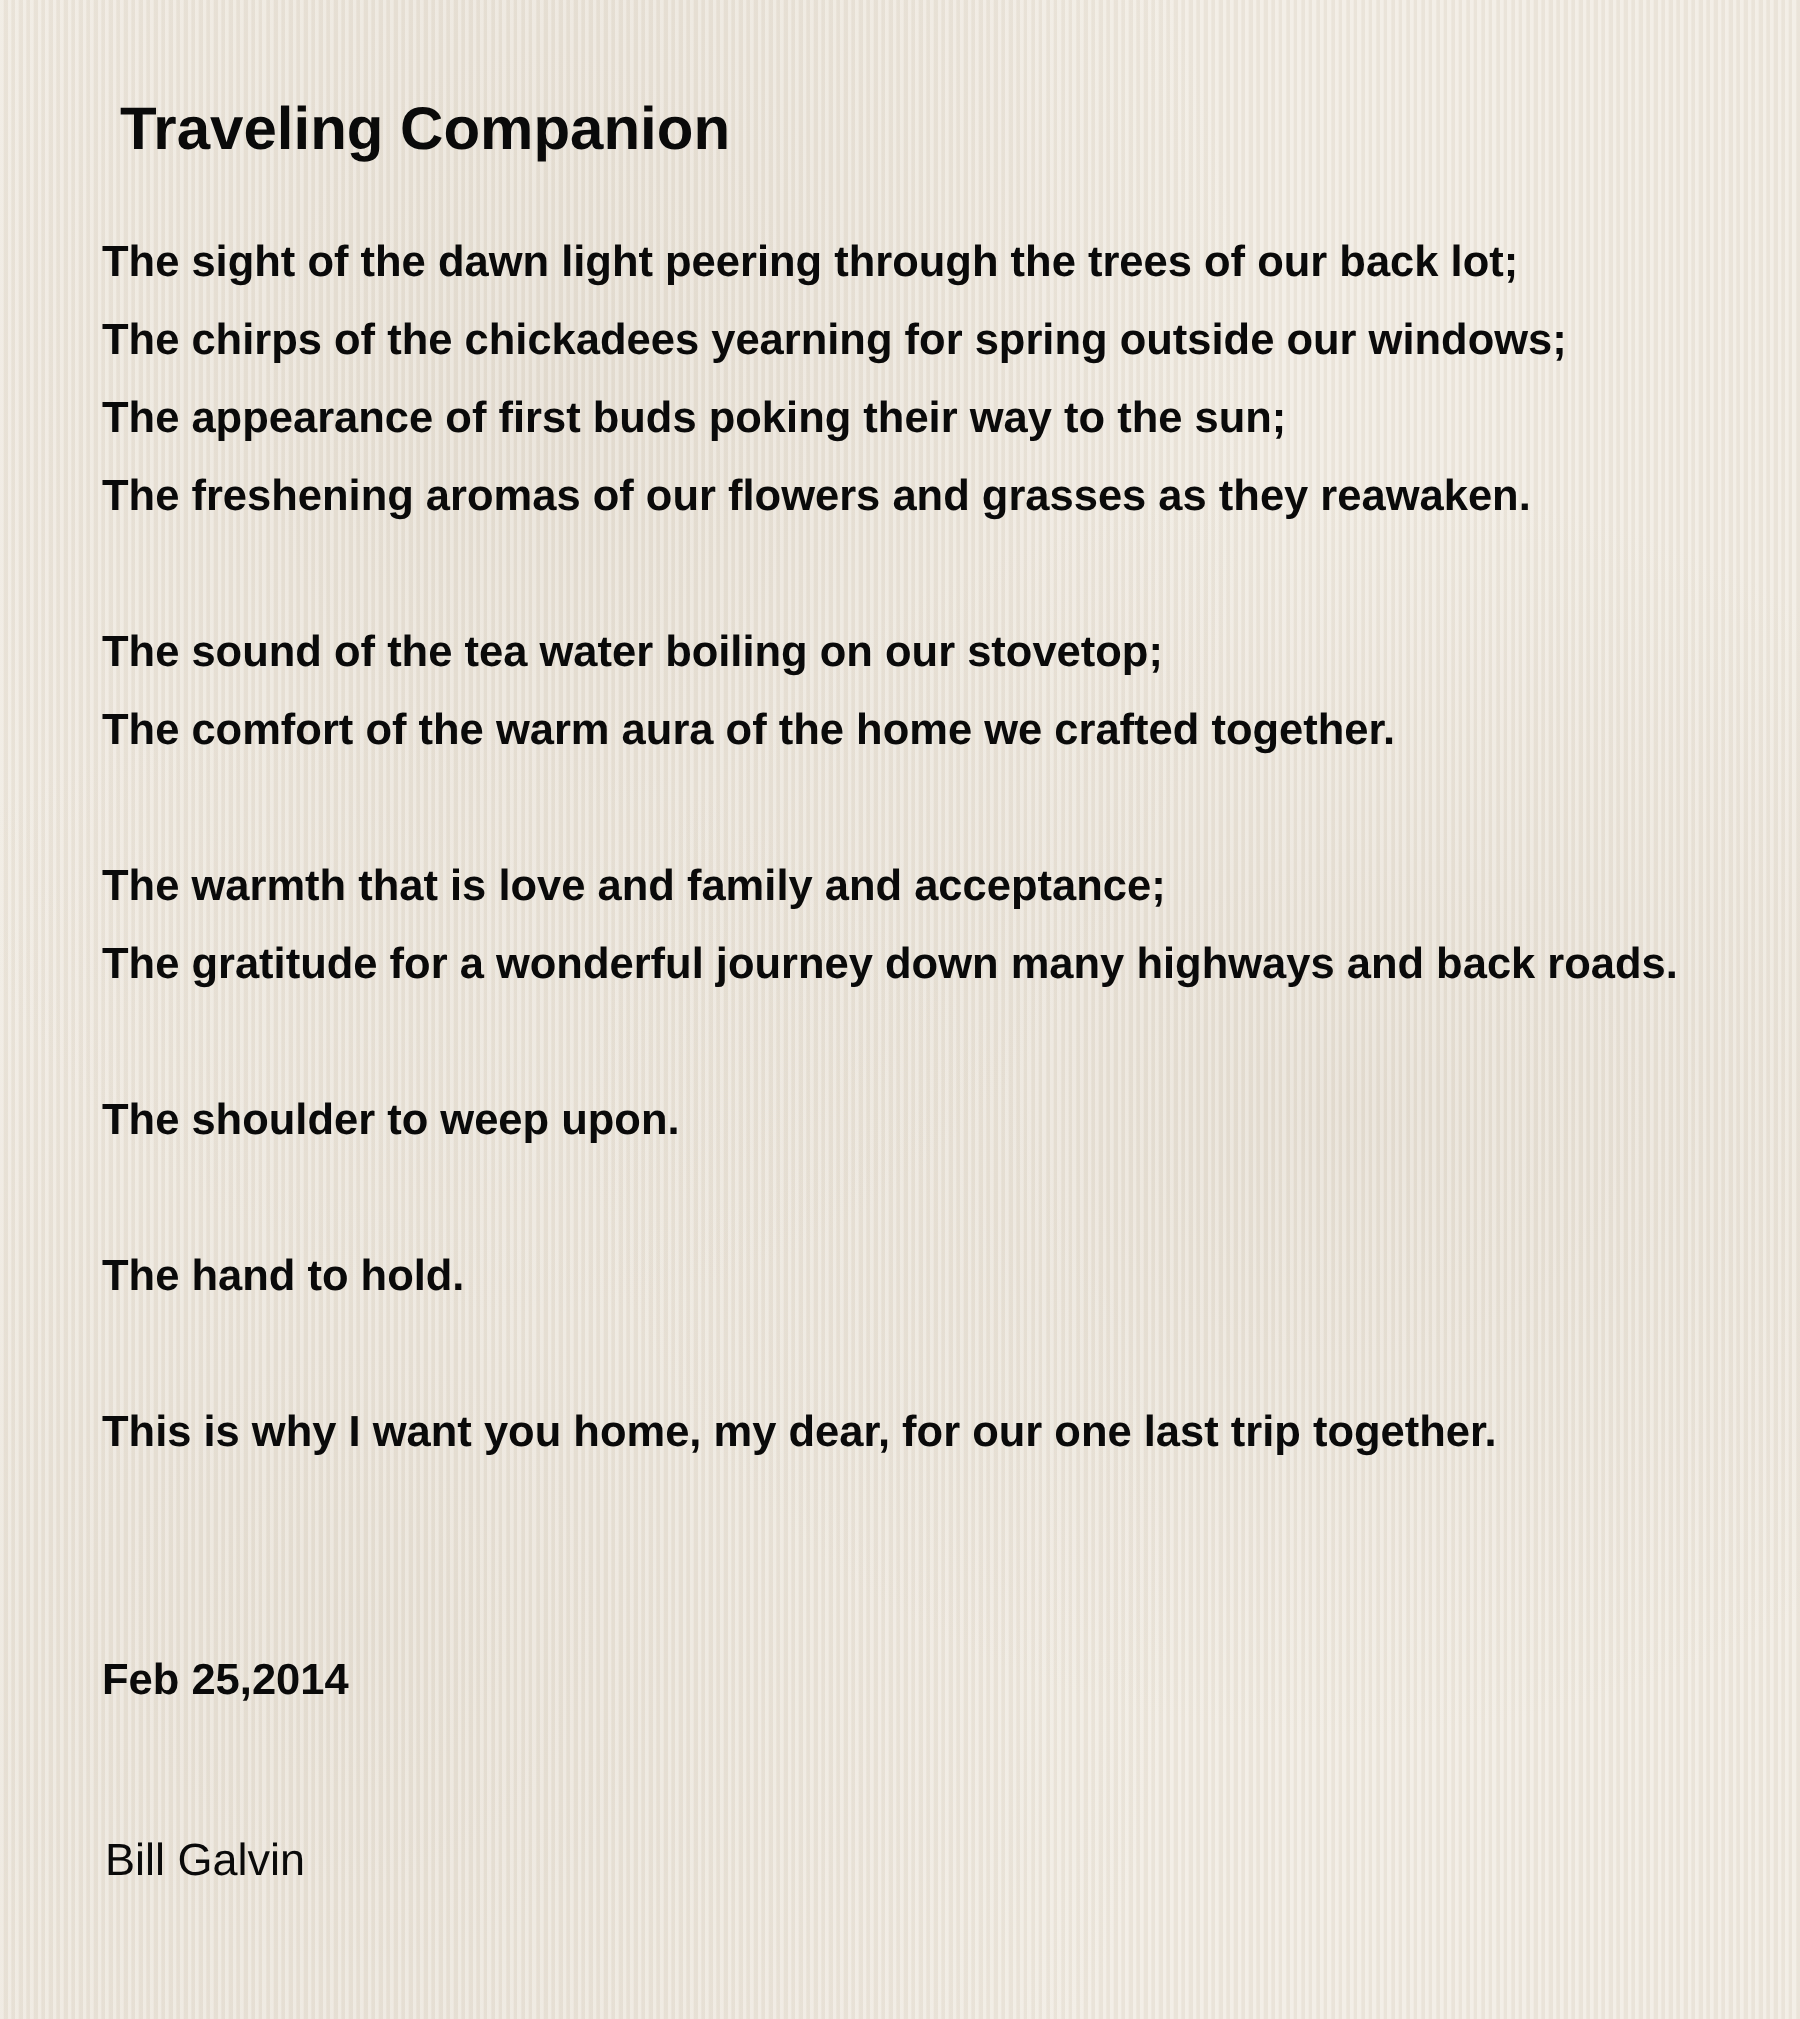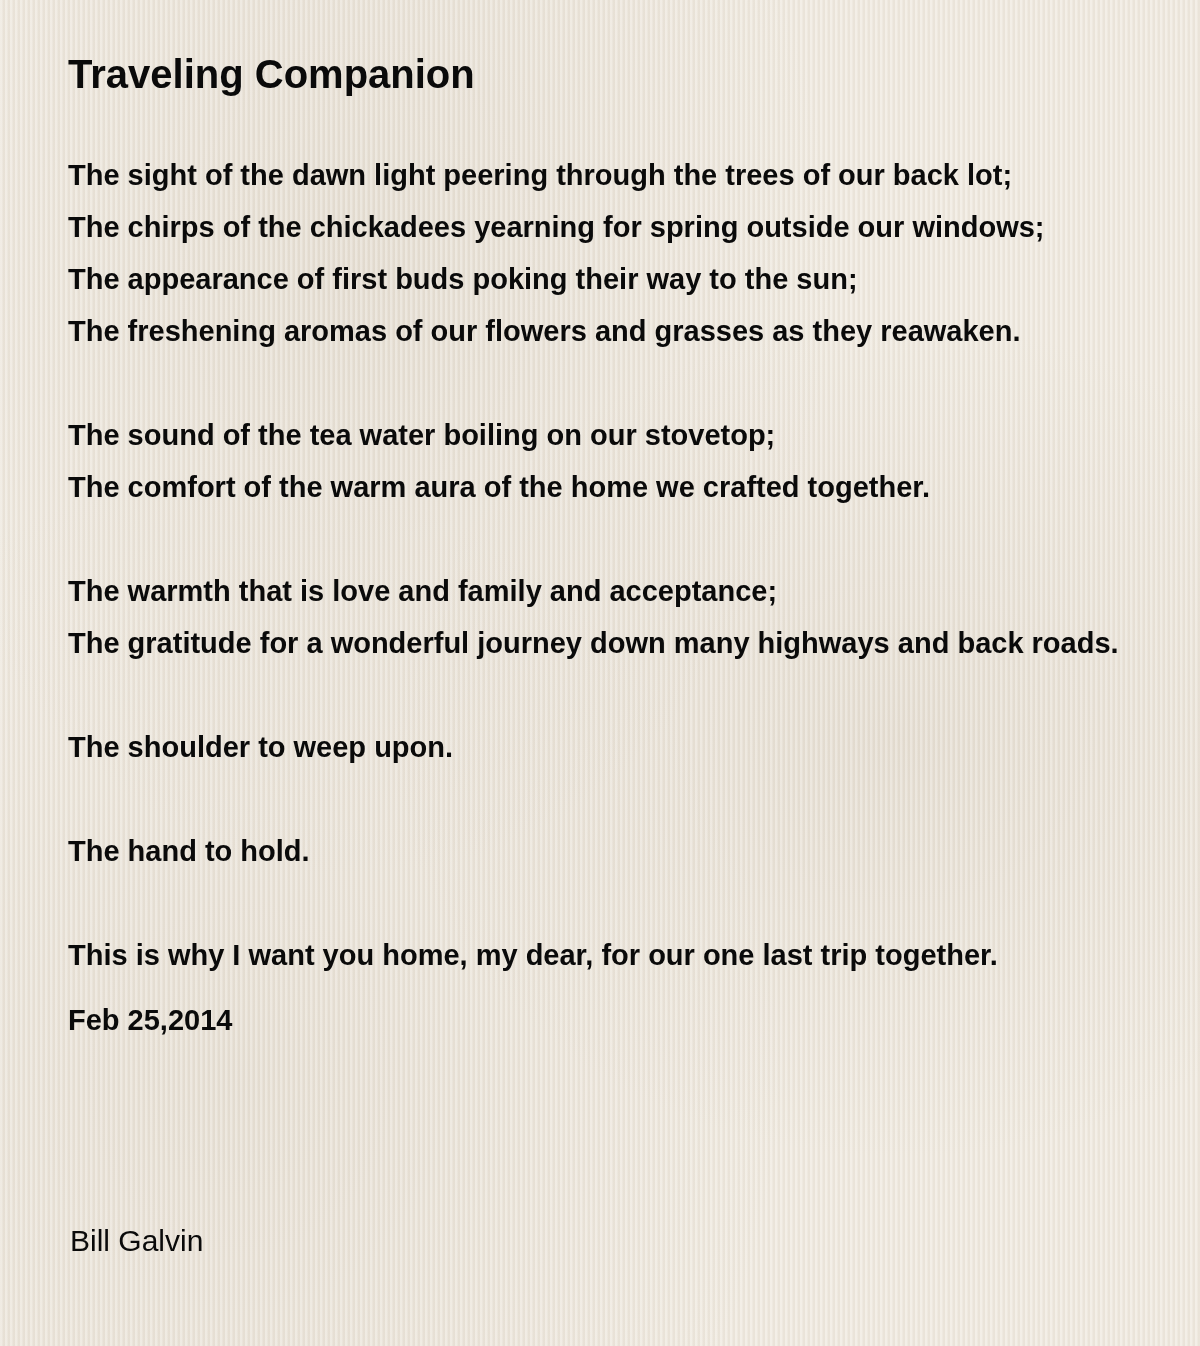--- a/index.html
+++ b/index.html
@@ -10,29 +10,29 @@
       repeating-linear-gradient(90deg, rgba(255,255,255,0.25) 0px, rgba(255,255,255,0.25) 2px, rgba(200,190,175,0.12) 3px, rgba(200,190,175,0.12) 5px),
       radial-gradient(ellipse at 30% 20%, rgba(210,200,185,0.35) 0%, rgba(239,233,223,0) 40%),
       radial-gradient(ellipse at 75% 55%, rgba(210,200,185,0.35) 0%, rgba(239,233,223,0) 40%),
       radial-gradient(ellipse at 20% 80%, rgba(210,200,185,0.3) 0%, rgba(239,233,223,0) 40%);
     font-family: "Liberation Sans", sans-serif;
     color: #0a0a0a;
     position: relative;
   }
   .title {
     position: absolute; left: 68px; top: 52px;
-    font-size: 40px; font-weight: bold; margin: 0; white-space: nowrap;
+    font-size: 40px; font-weight: bold; margin: 12px; white-space: nowrap;
   }
   .poem { position: absolute; left: 68px; top: 155px; width: 1200px; }
   .line {
     font-size: 29px; font-weight: bold; height: 52px; line-height: 40px;
     white-space: nowrap;
   }
   .blank { height: 52px; }
-  .meta { position: absolute; left: 68px; top: 1000px; }
+  .meta { position: absolute; left: 68px; top: 1100px; }
   .meta div { font-size: 29px; font-weight: bold; height: 52px; line-height: 40px; white-space: nowrap; }
   .author {
     position: absolute; left: 70px; top: 1224px;
     font-size: 30px; white-space: nowrap;
   }
 </style>
 </head>
 <body>
 
 <h1 class="title">Traveling Companion</h1>

